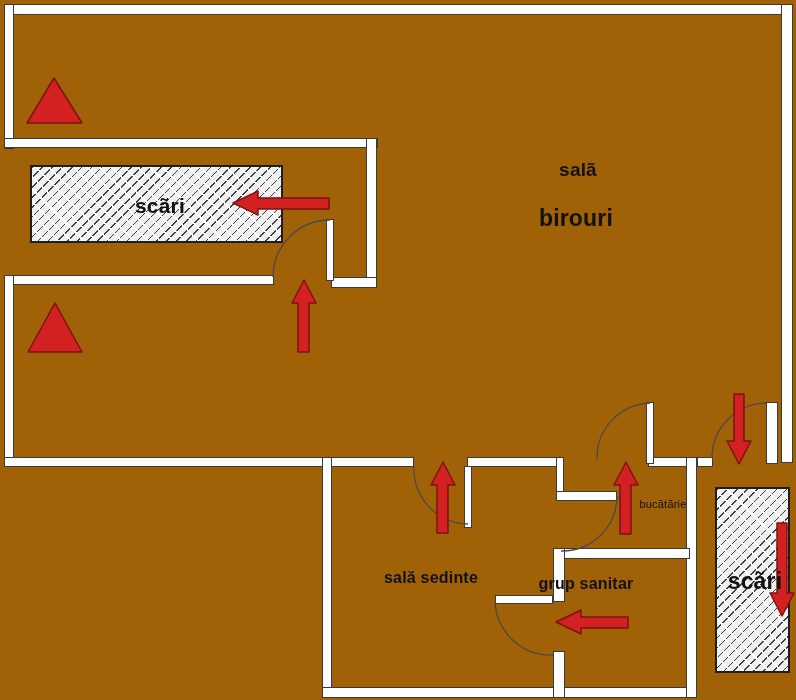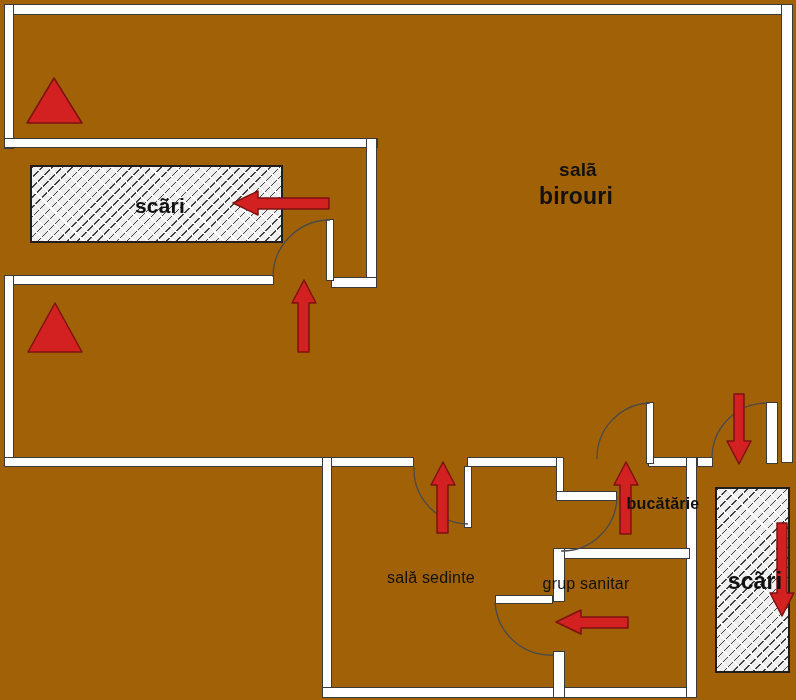--- a/index.html
+++ b/index.html
@@ -22,22 +22,22 @@
       repeating-linear-gradient(135deg, #3c3c3c 0 1px,  #efefef 1px 7px);
     display:flex;align-items:center;justify-content:center;
   }
   .overlay{position:absolute;left:0;top:0;z-index:3;pointer-events:none;}
   .overlay path{fill:none;stroke:#4a4a4a;stroke-width:1.3;}
   .overlay polygon{stroke:#7d1212;stroke-width:1.5;stroke-linejoin:round;}
   .label{
     position:absolute;z-index:4;color:#111;white-space:nowrap;
     transform:translate(-50%,-50%);letter-spacing:.2px;
   }
-  .lbl-room{font-size:16px;font-weight:normal;}
-  .lbl-kitchen{font-size:16px;font-weight:bold;}
+  .lbl-room{font-size:16px;font-weight:bold;}
+  .lbl-kitchen{font-size:11px;font-weight:normal;}
   .lbl-hall1{font-size:19px;font-weight:bold;}
   .lbl-hall2{font-size:23px;font-weight:bold;}
   .lbl-stairs-l{font-size:21px;font-weight:bold;}
   .lbl-stairs-r{font-size:23px;font-weight:bold;}
 </style>
 </head>
 <body>
 
 <div class="plan">
 
@@ -86,20 +86,20 @@
     <polygon points="233,203 258,191 258,198 329,198 329,209 258,209 258,215" fill="#d32020"></polygon>
     <polygon points="304,280 316,303 309,303 309,352 298,352 298,303 292,303" fill="#d32020"></polygon>
     <polygon points="443,462 455,485 448,485 448,533 437,533 437,485 431,485" fill="#d32020"></polygon>
     <polygon points="626,462 638,485 631,485 631,534 620,534 620,485 614,485" fill="#d32020"></polygon>
     <polygon points="739,464 727,441 734,441 734,394 744,394 744,441 751,441" fill="#d32020"></polygon>
     <polygon points="782,616 770,593 777,593 777,523 787,523 787,593 794,593" fill="#d32020"></polygon>
     <polygon points="556,622 581,610 581,617 628,617 628,628 581,628 581,634" fill="#d32020"></polygon>
   </svg>
 
   <div class="label lbl-hall1" style="left:578px; top:170px;">salã</div>
-  <div class="label lbl-hall2" style="left:576px; top:196px;">birouri</div>
+  <div class="label lbl-hall2" style="left:576px; top:218px;">birouri</div>
   <div class="label lbl-stairs-l" style="left:160px; top:206px;">scãri</div>
   <div class="label lbl-stairs-r" style="left:755px; top:581px;">scãri</div>
   <div class="label lbl-room" style="left:431px; top:578px;">sală sedinte</div>
   <div class="label lbl-room" style="left:586px; top:584px;">grup sanitar</div>
   <div class="label lbl-kitchen" style="left:663px; top:504px;">bucătărie</div>
 
 </div>
 
 </body></html>

